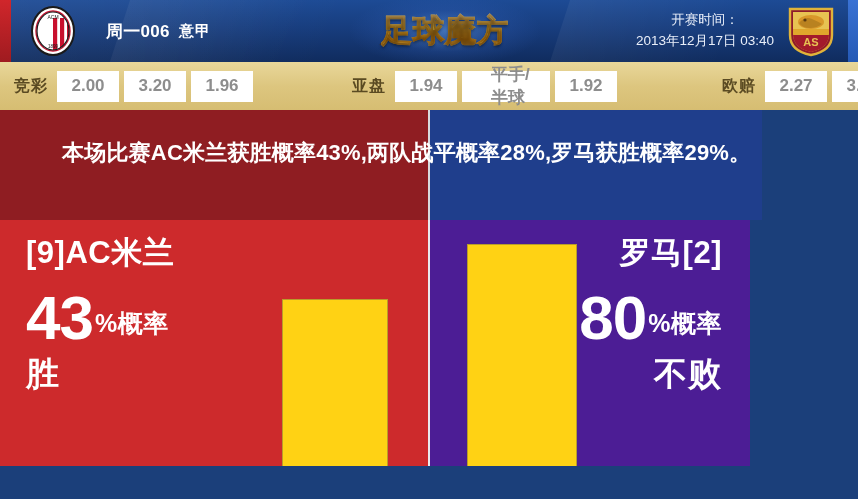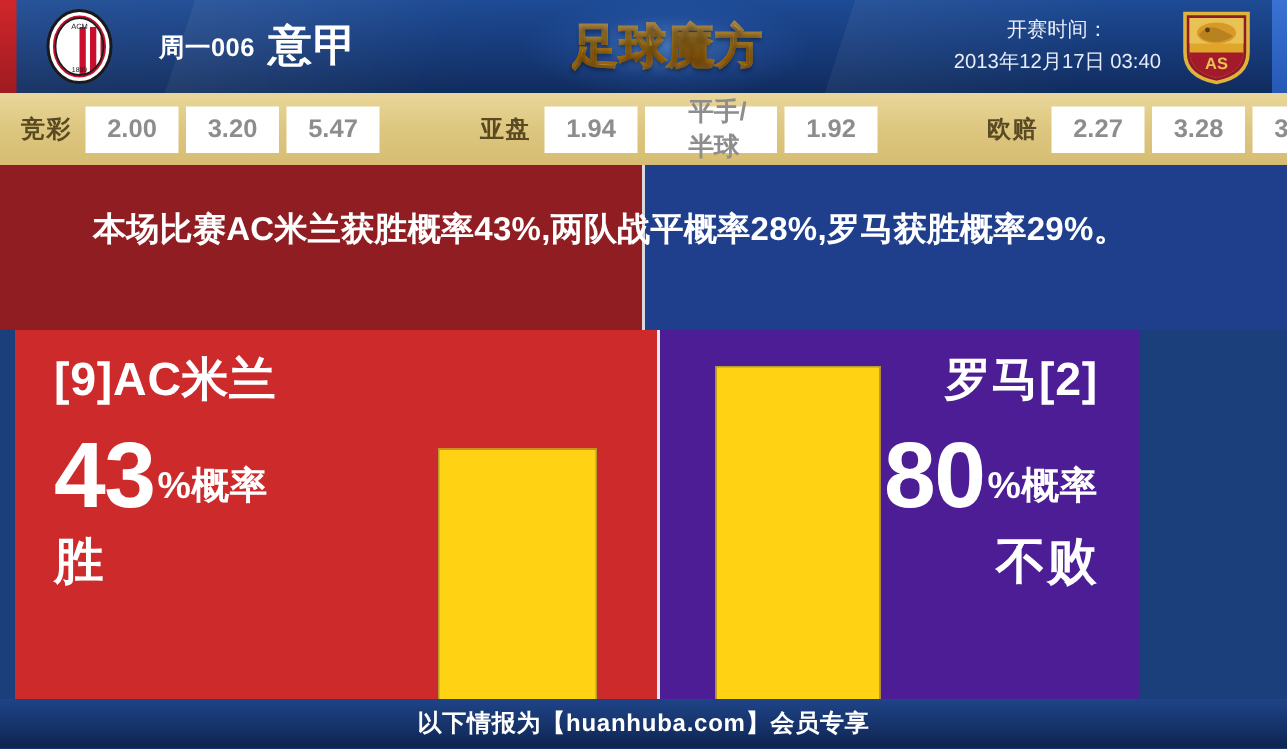--- a/index.html
+++ b/index.html
@@ -34,21 +34,21 @@
   }
   .crest { position: absolute; top: 5px; }
   .crest.left { left: 27px; }
   .crest.right { right: 22px; }
 
   .match-label {
     position: absolute; left: 106px; top: 0; height: 62px;
     display: flex; align-items: center; gap: 9px; color: #ffffff;
   }
   .match-no { font-size: 17px; font-weight: bold; letter-spacing: .3px; }
-  .league { font-size: 29px; font-weight: bold; letter-spacing: 1px; }
+  .league { font-size: 15px; font-weight: bold; letter-spacing: 1px; }
 
   .brand {
     position: absolute; left: 350px; top: 6px; width: 190px; height: 50px;
     display: flex; align-items: center; justify-content: center;
   }
   .brand .glow {
     position: absolute; left: 0; top: -10px; width: 190px; height: 70px;
     background: radial-gradient(ellipse at 50% 50%, rgba(120,180,255,.45) 0%, rgba(60,110,210,.18) 42%, rgba(20,50,110,0) 72%);
   }
   .brand .word {
@@ -61,54 +61,54 @@
 
   .kick {
     position: absolute; right: 84px; top: 10px; text-align: center;
     color: #e8eef9; font-size: 13.5px; line-height: 1.55;
   }
 
   
   .odds {
     position: absolute; left: 0; top: 62px; width: 858px; height: 48px;
     background: linear-gradient(180deg,#e9d79a 0%, #ddc67f 50%, #d6bd72 100%);
-    display: flex; align-items: flex-start;
+    display: flex; align-items: flex-start; gap: 32px;
   }
   .odds-group { display: flex; align-items: center; height: 48px; }
   .odds-group.g1 { margin-left: 14px; }
   .odds-group.g2 { margin-left: 62px; }
   .odds-group.g3 { margin-left: 68px; }
   .odds-title {
     font-size: 16px; font-weight: bold; color: #5a4a22; margin-right: 9px;
     letter-spacing: 1px; white-space: nowrap;
   }
   .odds-cell {
     background: #ffffff; color: #8d8d8d; font-weight: bold; font-size: 17px;
     height: 31px; min-width: 62px; padding: 0 9px;
     display: flex; align-items: center; justify-content: center;
     margin-right: 5px;
   }
   .odds-cell.wide { min-width: 88px; padding-left: 29px; }
 
   
   .banner {
-    position: absolute; left: 0; top: 110px; width: 858px; height: 110px;
+    position: absolute; left: 0; top: 110px; width: 762px; height: 110px;
     display: flex;
   }
   .banner .half-red { width: 428px; height: 110px; background: #8f1d22; }
   .banner .divider-b { width: 2px; height: 110px; background: #d9d9dd; }
   .banner .half-blue { flex: 1; height: 110px; background: #1f3e8c; }
   .banner-text {
     position: absolute; left: 62px; top: 26px; width: 740px;
     color: #ffffff; font-size: 22px; font-weight: bold; line-height: 1.52;
     letter-spacing: .2px;
   }
 
   
-  .main { position: absolute; left: 10px; top: 220px; width: 750px; height: 246px; display: flex; }
+  .main { position: absolute; left: 0; top: 220px; width: 750px; height: 246px; display: flex; }
   .panel-red { width: 428px; height: 246px; background: #cd2a2c; position: relative; }
   .divider-m { width: 2px; height: 246px; background: #e9e9ee; }
   .panel-blue { flex: 1; height: 246px; background: #4c1d95; position: relative; }
 
   .bar {
     position: absolute; bottom: 0; background: #ffd214;
     border-left: 1px solid #b99d2a; border-top: 1px solid #b99d2a; border-right: 1px solid #b99d2a;
   }
   .bar-left { left: 282px; width: 106px; height: 167px; }
   .bar-right { left: 37px; width: 110px; height: 222px; }
@@ -190,21 +190,21 @@
       <div>开赛时间：</div>
       <div>2013年12月17日 03:40</div>
     </div>
   </div>
 
   <div class="odds">
     <div class="odds-group g1">
       <span class="odds-title">竞彩</span>
       <span class="odds-cell">2.00</span>
       <span class="odds-cell">3.20</span>
-      <span class="odds-cell">5.47</span>
+      <span class="odds-cell">1.96</span>
     </div>
     <div class="odds-group g2">
       <span class="odds-title">亚盘</span>
       <span class="odds-cell">1.94</span>
       <span class="odds-cell wide">平手/半球</span>
       <span class="odds-cell">1.92</span>
     </div>
     <div class="odds-group g3">
       <span class="odds-title">欧赔</span>
       <span class="odds-cell">2.27</span>
@@ -241,17 +241,14 @@
         <div class="team-name">罗马[2]</div>
         <div class="pct-row">
           <span class="pct-num">80</span>
           <span class="pct-suffix">%概率</span>
         </div>
         <div class="outcome">不败</div>
       </div>
     </div>
   </div>
 
-  <div class="footer">
-    <span class="footer-text">以下情报为【huanhuba.com】会员专享</span>
-  </div>
 
 </div>
 
 </body></html>

